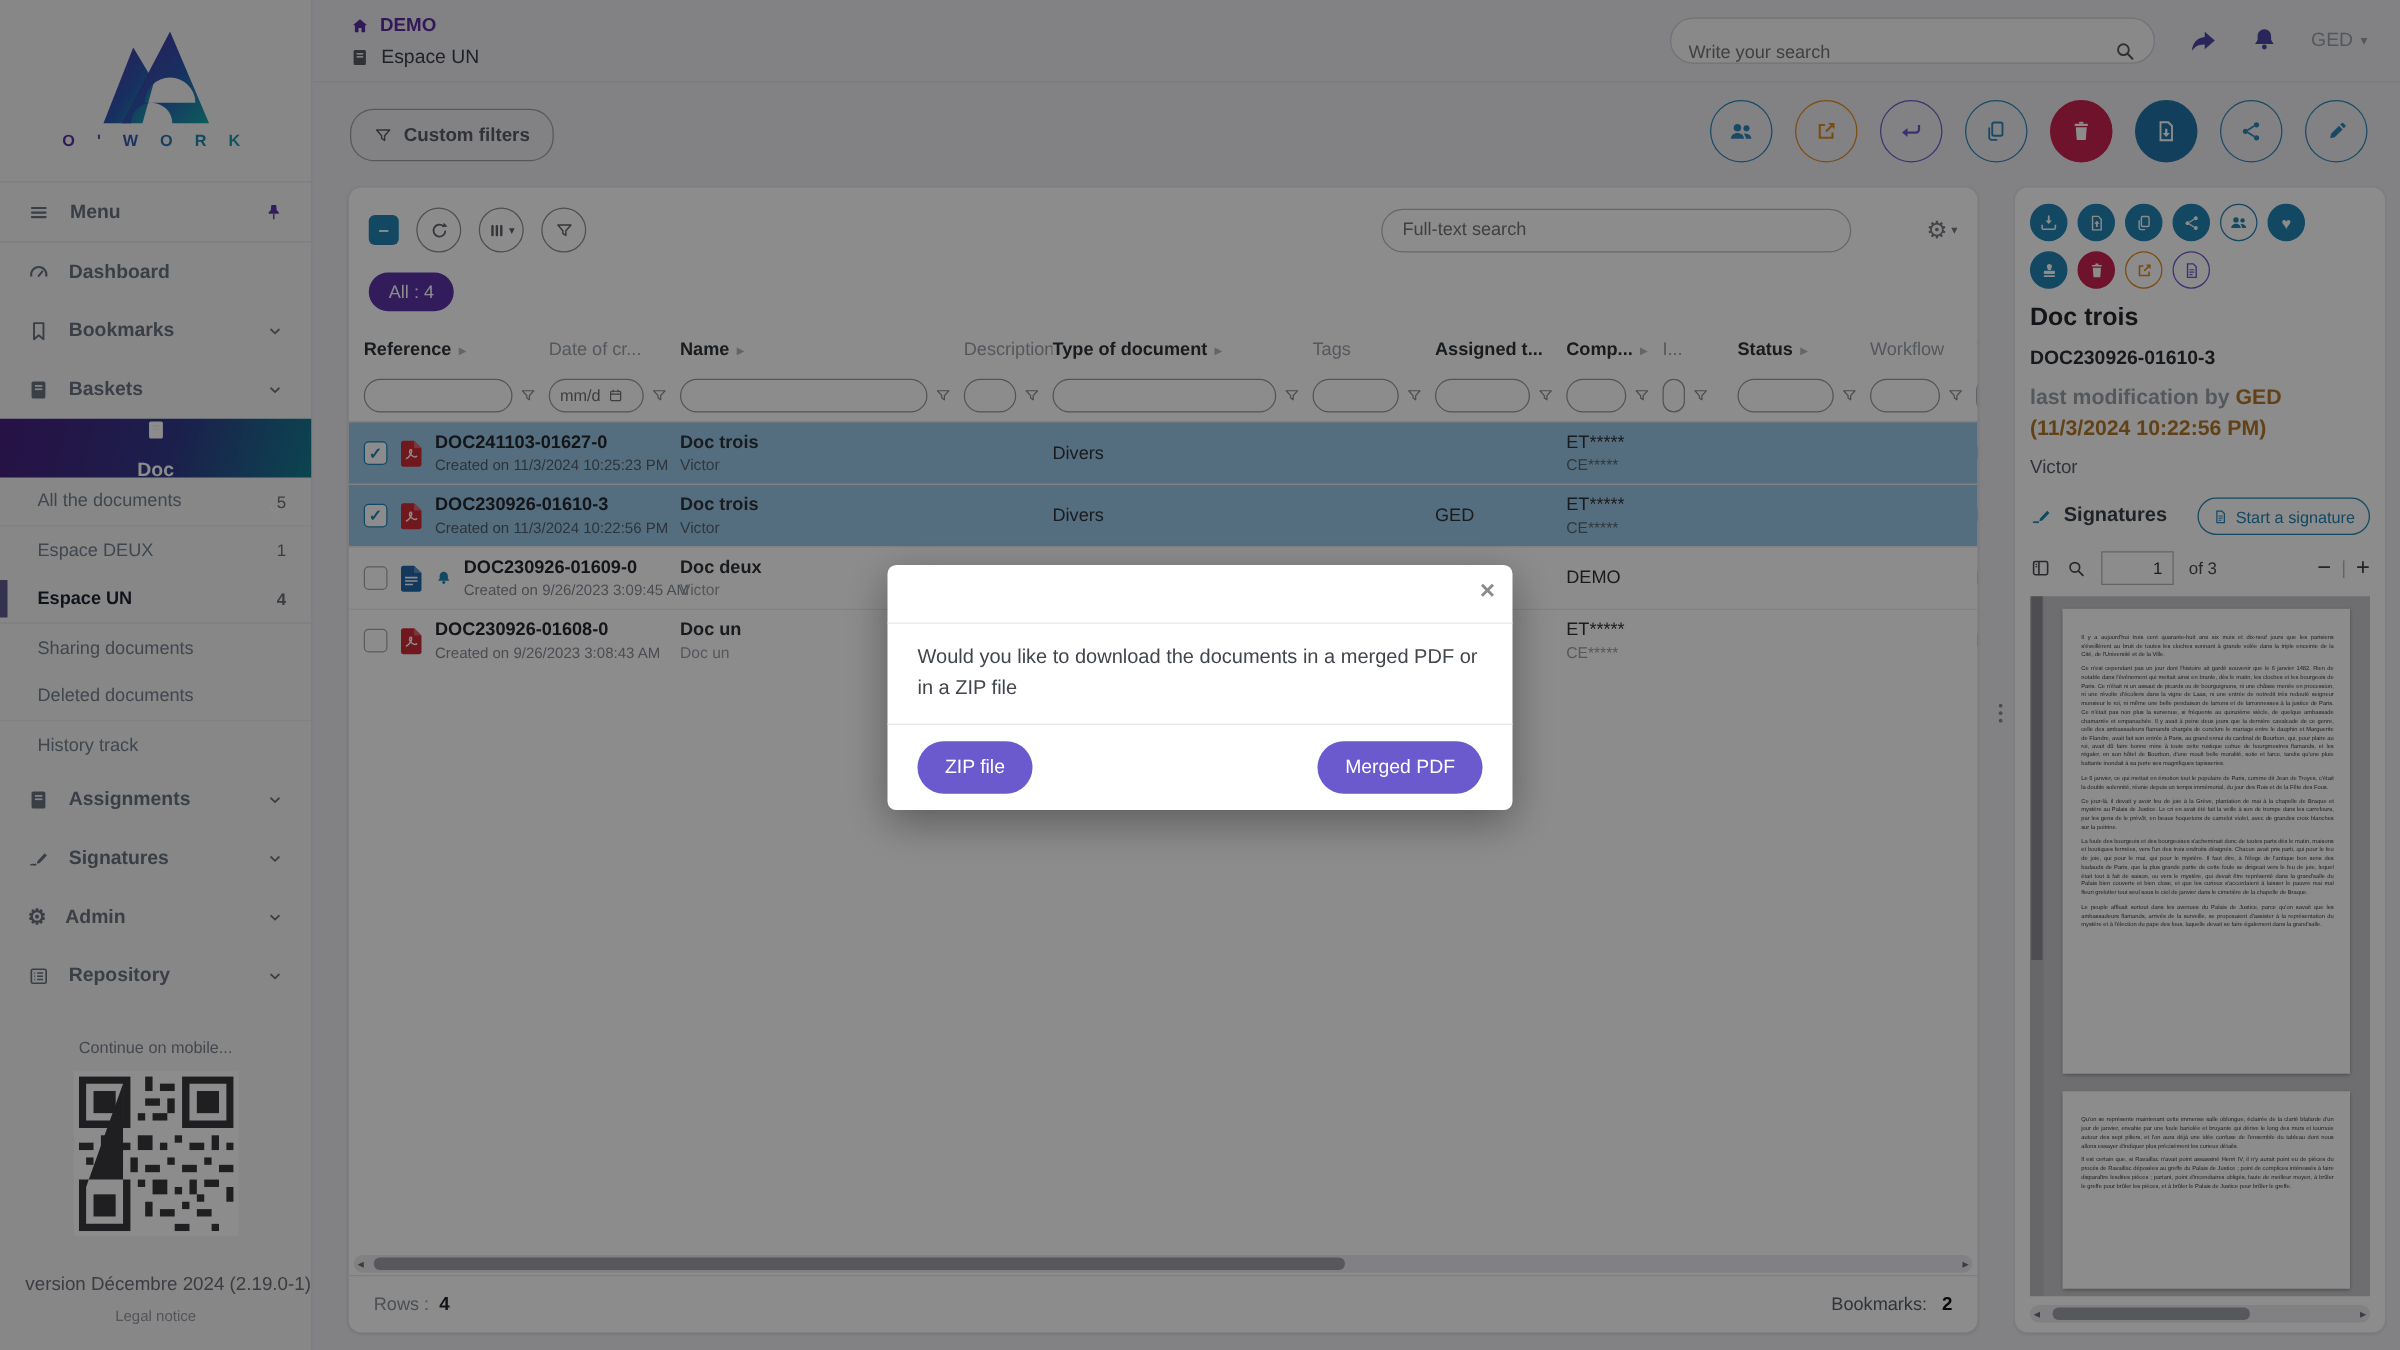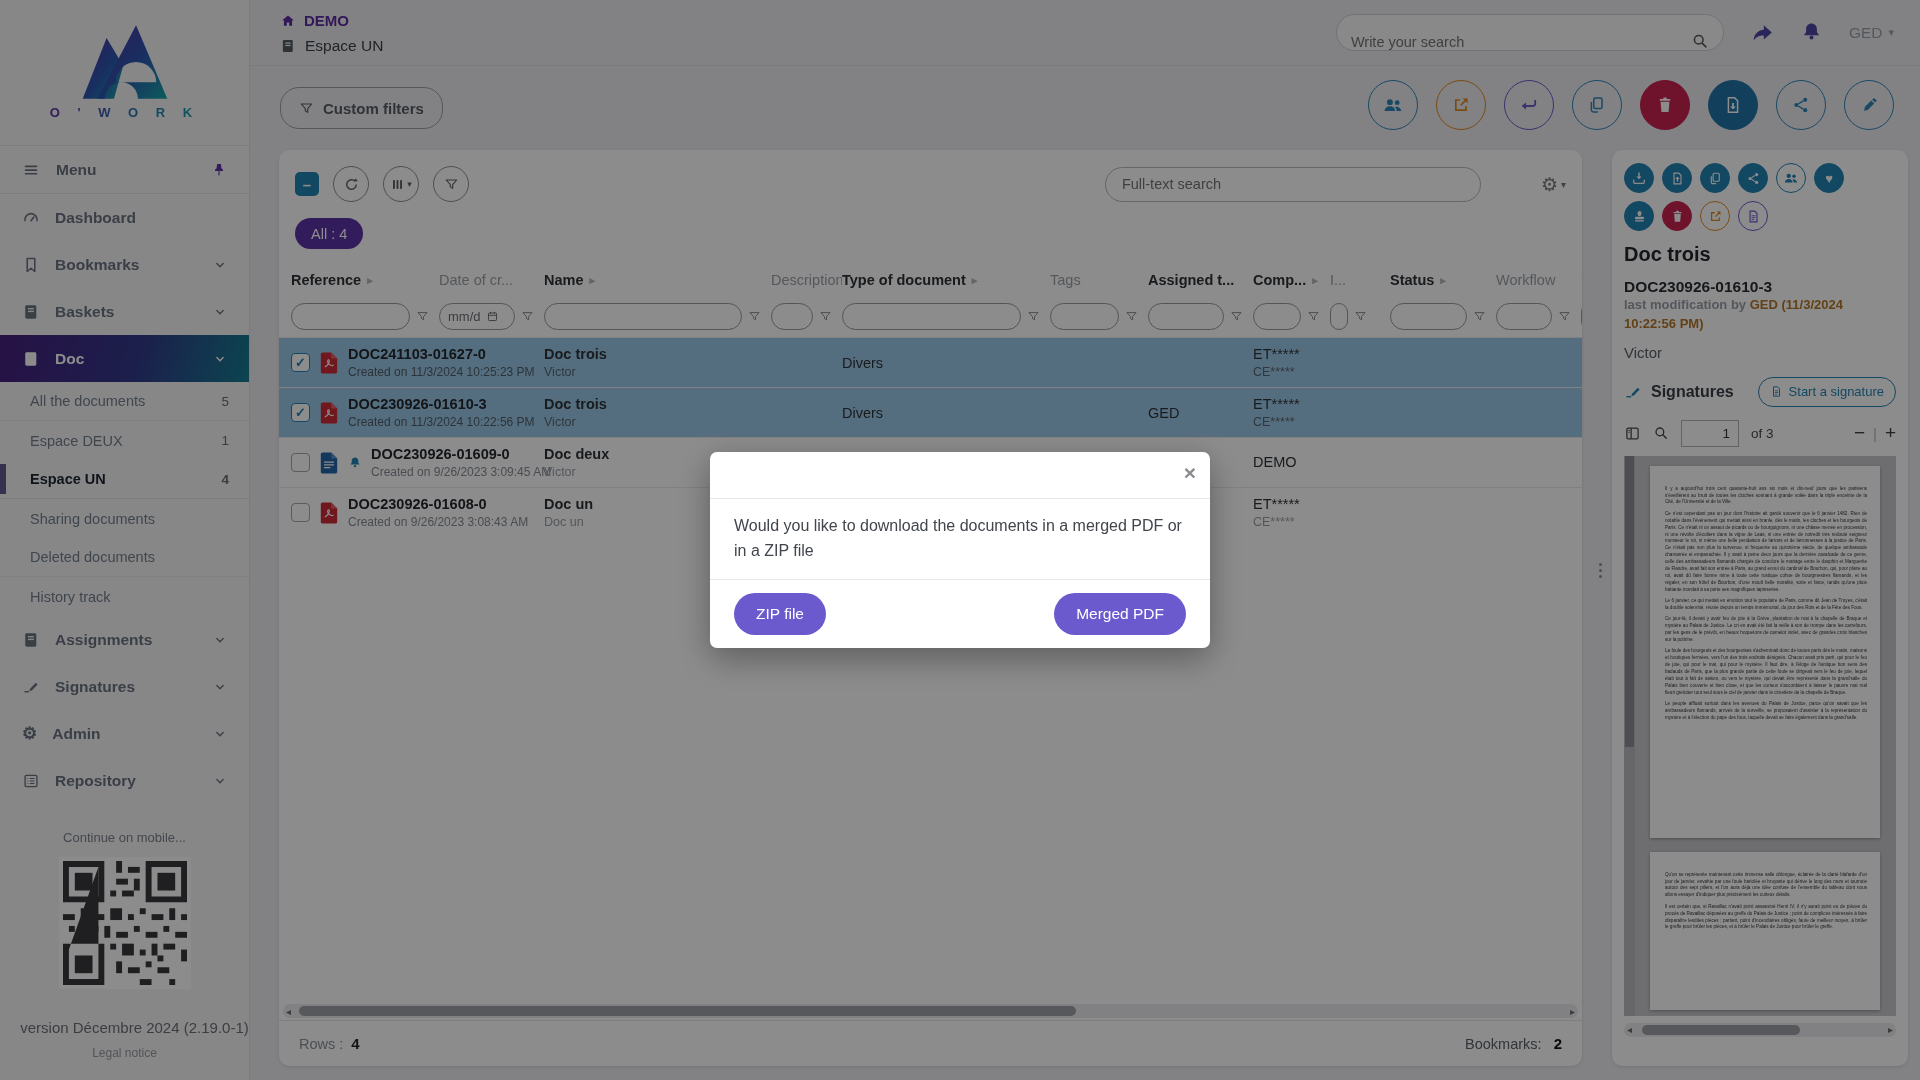--- a/index.html
+++ b/index.html
@@ -8,21 +8,21 @@
   svg{display:block;}
   .ic{display:inline-flex;align-items:center;justify-content:center;}
 
   
   .sidebar{position:absolute;left:0;top:0;bottom:0;width:250px;background:#f6f6f8;border-right:1px solid #e1e1e5;z-index:1;}
   .logo-box{height:146px;display:flex;flex-direction:column;align-items:center;justify-content:center;border-bottom:1px solid #e4e4e8;}
   .wordmark{margin-top:6px;font-size:13px;font-weight:700;letter-spacing:7px;background:linear-gradient(90deg,#5b2da0,#2b6bb0,#16a0b0);-webkit-background-clip:text;background-clip:text;color:transparent;}
   .menu-row{height:48px;display:flex;align-items:center;gap:16px;padding:0 22px;border-bottom:1px solid #e4e4e8;color:#6a7380;font-weight:600;font-size:15.5px;}
   .s-item{height:47px;display:flex;align-items:center;gap:15px;padding:0 22px;color:#6a7380;font-weight:700;font-size:15.5px;}
   .s-item .chev{margin-left:auto;}
-  .s-item.doc-active{background:linear-gradient(105deg,#47207e 0%,#33398a 55%,#157e92 100%);color:#fff;}
+  .s-item.doc-active{background:linear-gradient(105deg,#47207e 0%,#33398a 55%,#157e92 100%);color:#fff;flex-direction:column;}
   .s-sub{height:39px;display:flex;align-items:center;padding:0 20px 0 30px;font-size:14.5px;color:#75808d;position:relative;}
   .s-sub .badge{margin-left:auto;color:#6d6d75;font-size:13.5px;}
   .s-sub.active{color:#1d2430;font-weight:700;border-bottom:1px solid #e4e4e8;}
   .s-sub.active::before{content:"";position:absolute;left:0;top:4px;bottom:4px;width:6px;background:#5f5b8e;}
   .s-sub.rule{border-bottom:1px solid #e9e9ec;}
   .side-bottom{position:absolute;left:0;right:0;bottom:20px;text-align:center;}
   .mobile-t{font-size:13px;color:#7c828c;}
   .qr{margin:12px auto 0;width:132px;height:132px;background:#fff;padding:4px;}
   .version{margin-top:30px;font-size:15px;color:#6e7077;padding-left:20px;}
   .legal{margin-top:10px;font-size:12px;color:#9a9aa2;}
@@ -96,21 +96,21 @@
   .right-card{position:absolute;left:1612px;top:150px;width:296px;height:916px;background:#fff;border-radius:10px;box-shadow:0 1px 3px rgba(40,40,60,.14);padding:13px 12px;}
   .p-icons{display:flex;flex-wrap:wrap;gap:8px;width:230px;}
   .pbtn{width:30px;height:30px;border-radius:50%;display:flex;align-items:center;justify-content:center;border:1.4px solid transparent;font-family:inherit;background:none;}
   .pf-blue{background:#2383b4;color:#fff;border-color:#2383b4;}
   .po-blue{border-color:#2383b4;color:#2383b4;}
   .pf-red{background:#cb2150;color:#fff;border-color:#cb2150;}
   .po-orange{border-color:#e08a1e;color:#e08a1e;}
   .po-purple{border-color:#6a5acd;color:#6a5acd;}
   .p-title{margin-top:12px;font-size:20px;font-weight:700;color:#23272d;}
   .p-ref{margin-top:12px;font-size:15.5px;font-weight:700;color:#2a2e34;}
-  .p-modif{font-size:13px;line-height:1.45;}
+  .p-modif{margin-top:10px;font-size:17px;line-height:1.45;}
   .p-modif .lab{color:#9aa0a8;font-weight:700;}
   .p-modif .val{color:#b5772a;font-weight:700;}
   .p-auth{margin-top:10px;font-size:15px;color:#5a6068;}
   .sig-row{margin-top:16px;display:flex;align-items:center;gap:9px;}
   .sig-lab{font-size:16px;font-weight:600;color:#3a3f46;}
   .sig-btn{margin-left:auto;display:flex;align-items:center;gap:6px;border:1px solid #2383b4;color:#2383b4;background:#fff;border-radius:15px;height:30px;padding:0 11px;font-size:13px;font-family:inherit;}
   .pdfbar{margin-top:13px;display:flex;align-items:center;gap:12px;color:#4a4a50;}
   .pageinput{width:58px;height:27px;border:1px solid #b5b5bc;background:#fff;text-align:right;padding-right:8px;font-size:13.5px;color:#333;font-family:inherit;}
   .ofpg{font-size:13.5px;}
   .zbtns{margin-left:auto;display:flex;align-items:center;gap:8px;font-size:19px;color:#3e3e44;}

